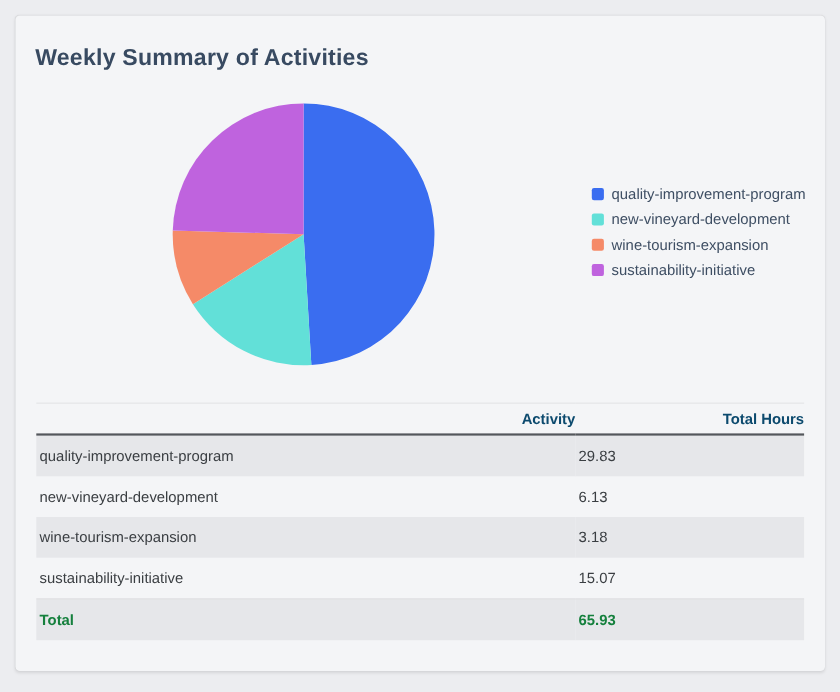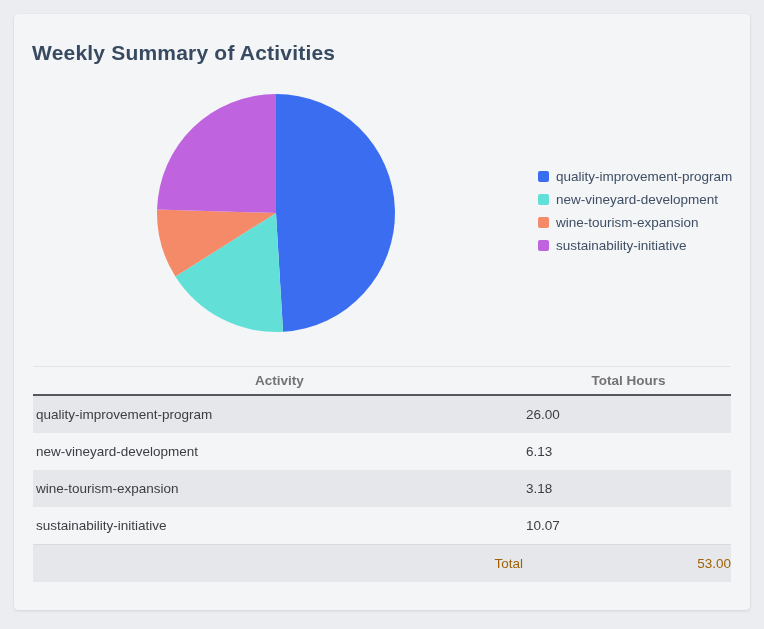--- a/index.html
+++ b/index.html
@@ -25,33 +25,33 @@
   }
   .legend-label{font-size:13.5px;color:#3e4e63;white-space:nowrap;}
   table.summary{
     position:absolute;left:19px;top:352px;width:698px;
     border-collapse:collapse;table-layout:fixed;
     border-top:1px solid #e3e4e6;
   }
   table.summary col.c1{width:490px;}
   table.summary col.c2{width:208px;}
   table.summary th{
-    height:27px;text-align:center;vertical-align:middle;
-    font-size:13.5px;font-weight:700;color:#737373;
+    height:27px;text-align:right;vertical-align:middle;
+    font-size:13.5px;font-weight:700;color:#0c4a6e;
     border-bottom:2px solid #54575c;padding:0 0 0 3px;
   }
   table.summary td{
     height:37px;vertical-align:middle;
     font-size:13.5px;color:#3a3e42;padding:0 0 0 3px;
   }
   tr.row-odd{background:#e6e7ea;}
   tr.row-even{background:transparent;}
   tr.row-total{background:#e6e7ea;}
   tr.row-total td{
-    font-weight:400;color:#a16207;border-top:1px solid #d9dadc;text-align:right;
+    font-weight:700;color:#15803d;border-top:1px solid #d9dadc;
   }
 </style>
 </head>
 <body>
 
 <div class="card">
 
   <div class="title">Weekly Summary of Activities</div>
 
   <svg class="pie-svg" viewBox="0 0 240 240">
@@ -87,34 +87,34 @@
       </colgroup>
     <thead>
       <tr>
         <th>Activity</th>
         <th>Total Hours</th>
       </tr>
     </thead>
     <tbody>
       <tr class="row-odd">
         <td>quality-improvement-program</td>
-        <td>26.00</td>
+        <td>29.83</td>
       </tr>
       <tr class="row-even">
         <td>new-vineyard-development</td>
         <td>6.13</td>
       </tr>
       <tr class="row-odd">
         <td>wine-tourism-expansion</td>
         <td>3.18</td>
       </tr>
       <tr class="row-even">
         <td>sustainability-initiative</td>
-        <td>10.07</td>
+        <td>15.07</td>
       </tr>
       <tr class="row-total">
         <td>Total</td>
-        <td>53.00</td>
+        <td>65.93</td>
       </tr>
     </tbody>
   </table>
 
 </div>
 
 </body></html>

